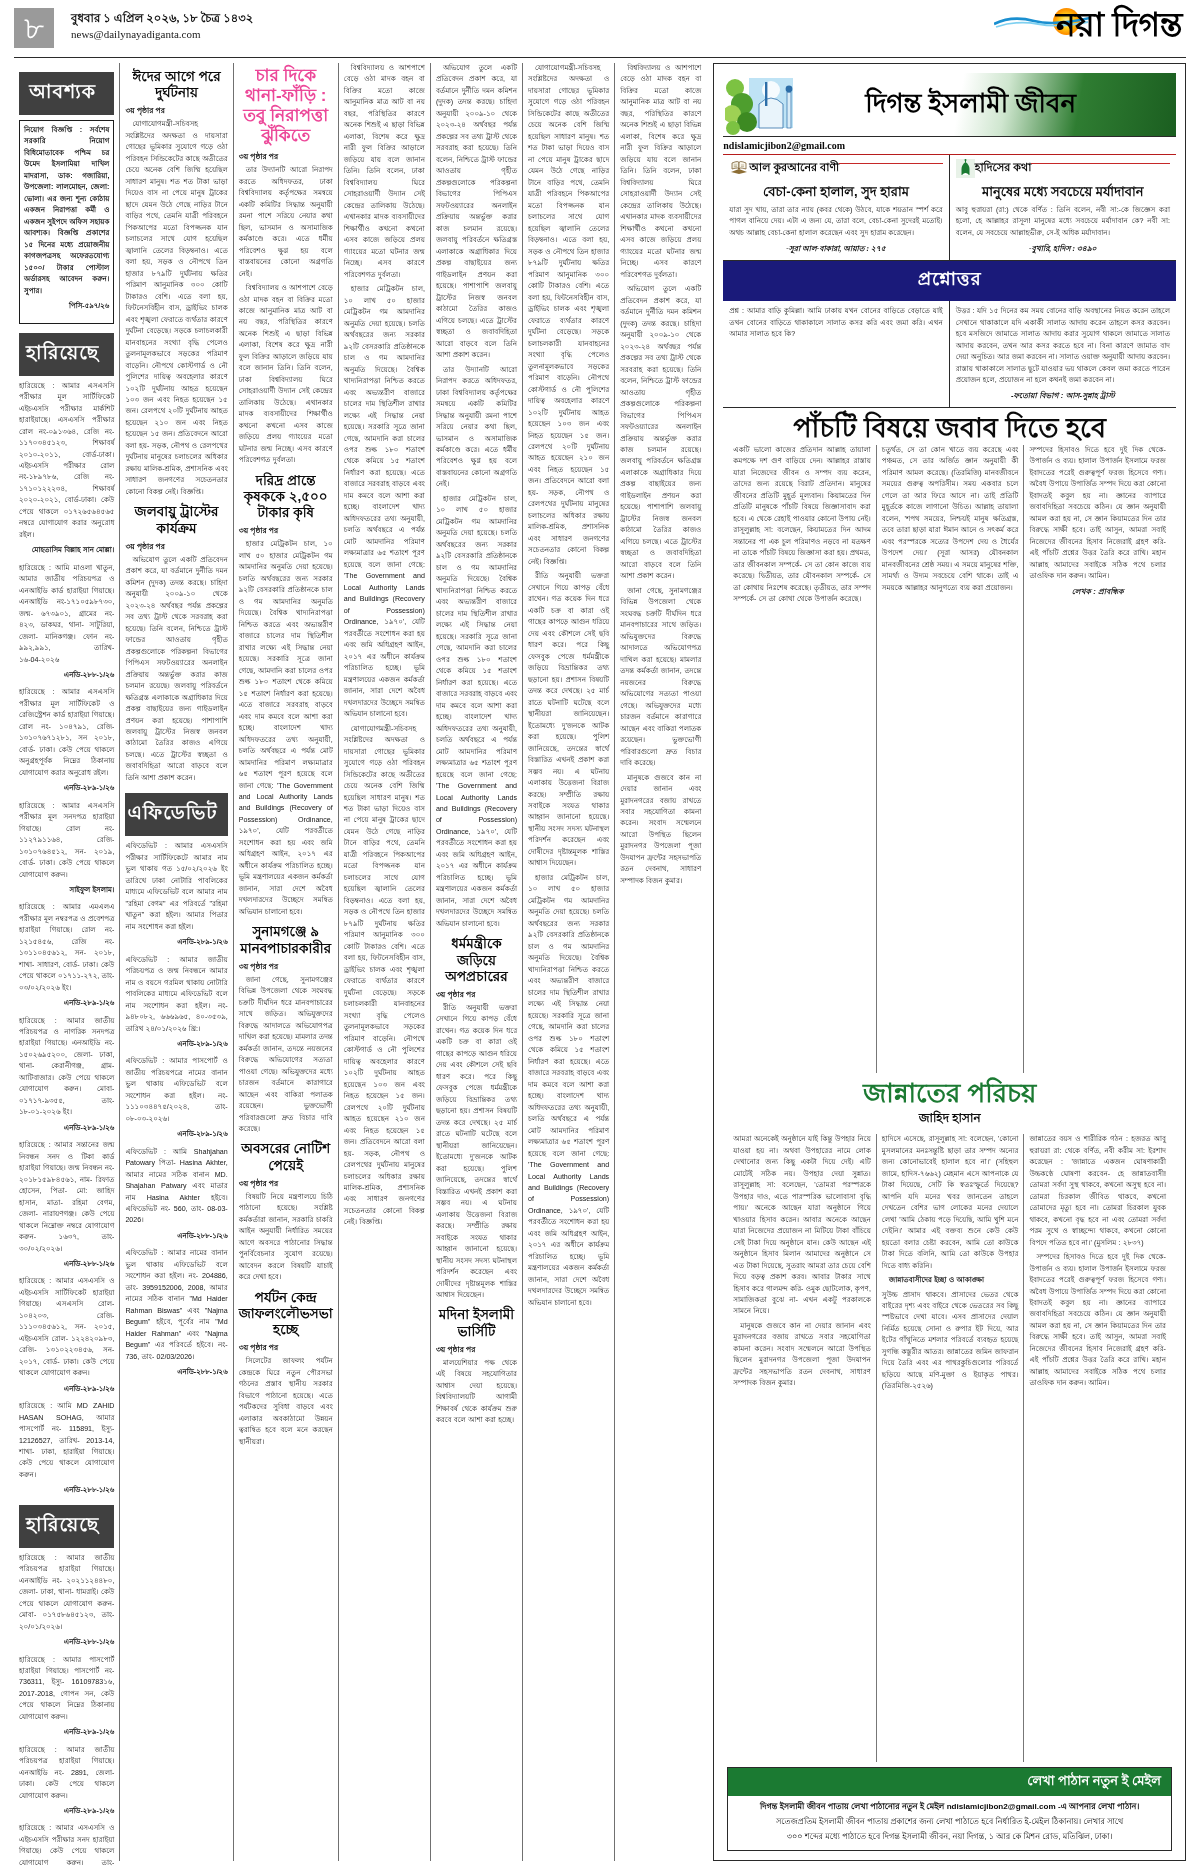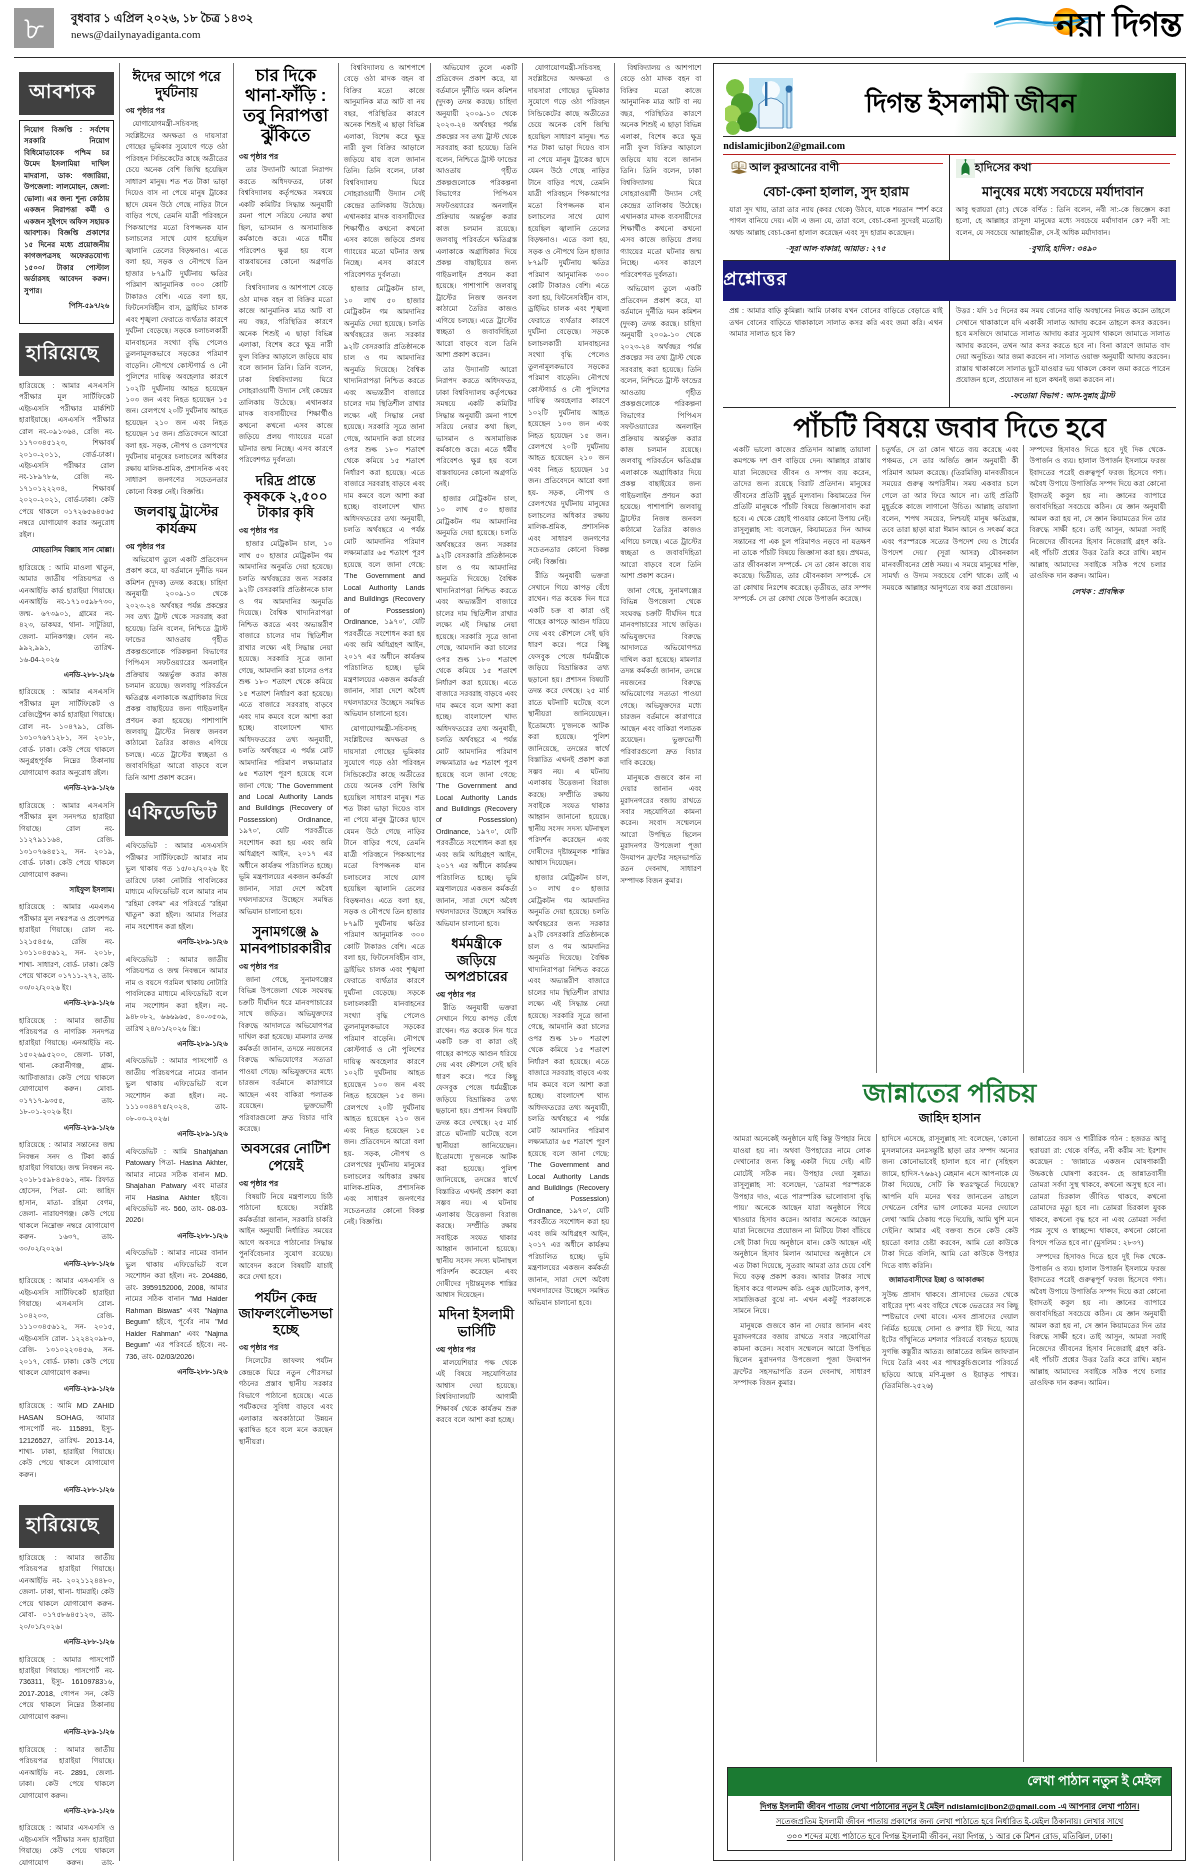--- a/index.html
+++ b/index.html
@@ -143,21 +143,21 @@
   .sig { text-align: right; display: block; font-weight: 700; font-size: 7px; }
   .cls-entry { margin-bottom: 7px; }
 
   
   .hl {
     font-size: 17px;
     font-weight: 700;
     line-height: 1.18;
     text-align: center;
     margin: 3px 0 4px 0;
-    color: #000000;
+    color: #ec4899;
     font-family: "Liberation Sans", sans-serif;
   }
   .hl-sm {
     font-size: 13.5px;
     font-weight: 700;
     line-height: 1.2;
     text-align: center;
     margin: 6px 0 3px 0;
     font-family: "Liberation Sans", sans-serif;
   }
@@ -232,20 +232,21 @@
   .ayah-title {
     text-align: center; font-size: 13px; font-weight: 700;
     margin: 4px 0 2px 0;
     font-family: "Liberation Sans", sans-serif;
   }
   .src { text-align: center; font-size: 7.6px; font-weight: 700; font-style: italic; margin-top: 2px; }
 
   .blue-bar {
     background: #1a1a7a;
     color: #fff;
+    text-align: center;
     font-size: 18px;
     font-weight: 700;
     padding: 4px 0 5px 0;
     letter-spacing: 1px;
     font-family: Liberation Mono, monospace;
   }
   .qa-body { display: flex; border-bottom: 1px solid #2a2a2a; }
   .qa-col { width: 50%; padding: 5px 6px; }
   .qa-col.left { border-right: 1px solid #2a2a2a; }
 
@@ -295,21 +296,21 @@
     background: #1b7a32;
     color: #fff;
     text-align: right;
     font-size: 13px;
     font-weight: 700;
     padding: 3px 10px 4px 0;
     font-family: "Liberation Sans", sans-serif;
   }
   .footer-lines { padding: 4px 8px 5px 8px; font-size: 8.1px; line-height: 1.65; text-align: center;
     font-family: "Liberation Sans", sans-serif; }
-  .footer-lines div { margin-bottom: 1.5px; text-decoration: underline; }
+  .footer-lines div { margin-bottom: 1.5px; }
   .footer-em { font-weight: 700; }
 </style>
 </head>
 <body>
 
 <div class="page">
 
   <div class="masthead">
     <div class="page-num-box">৮</div>
     <div class="masthead-dates">

